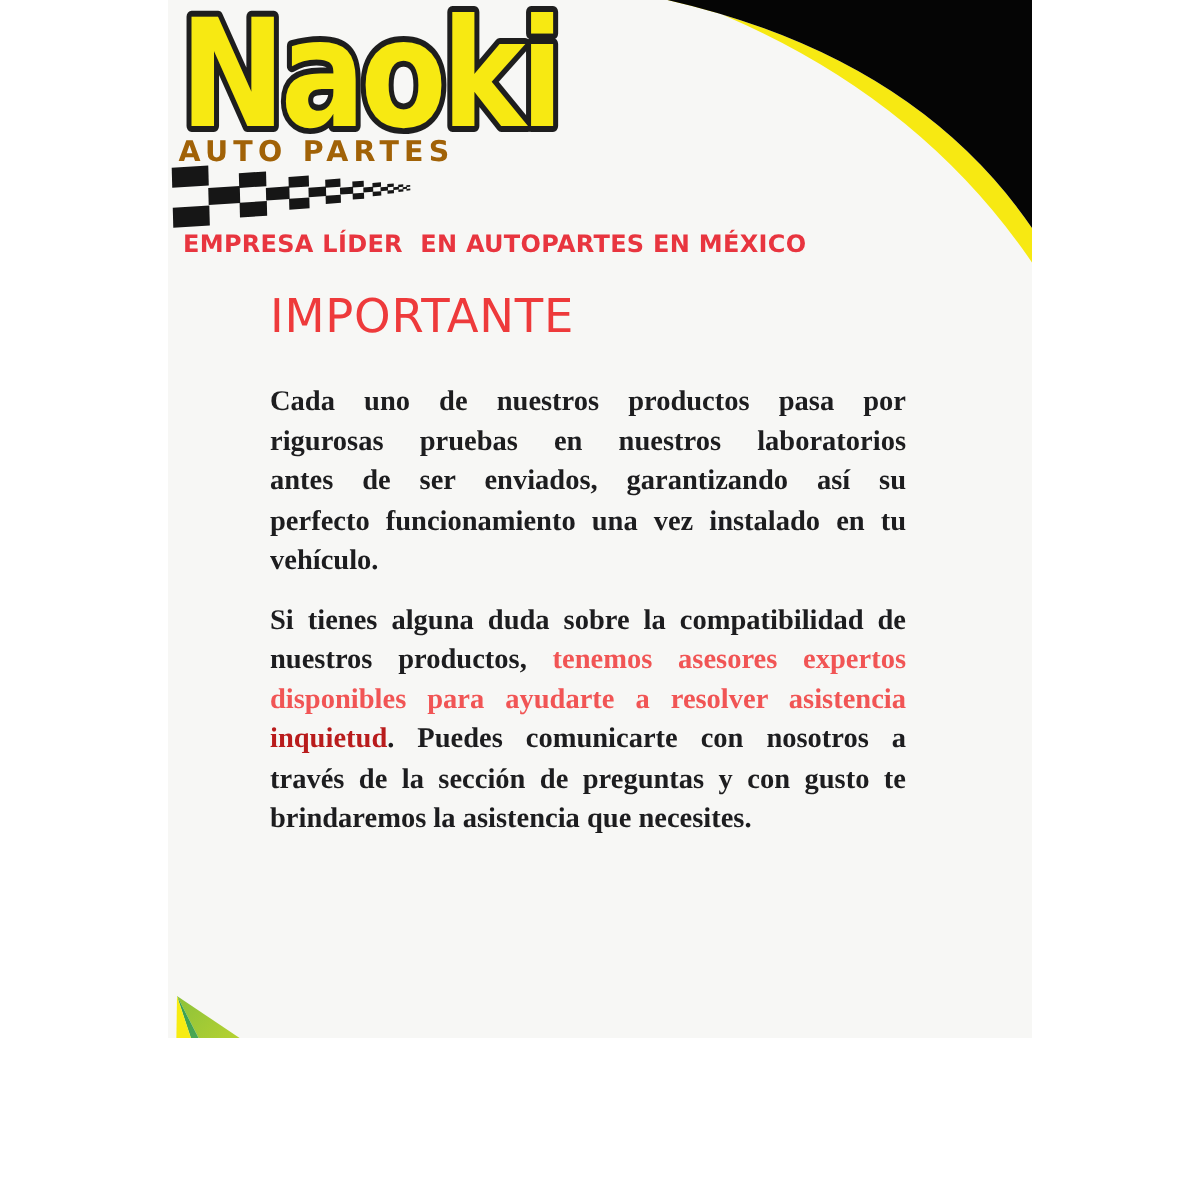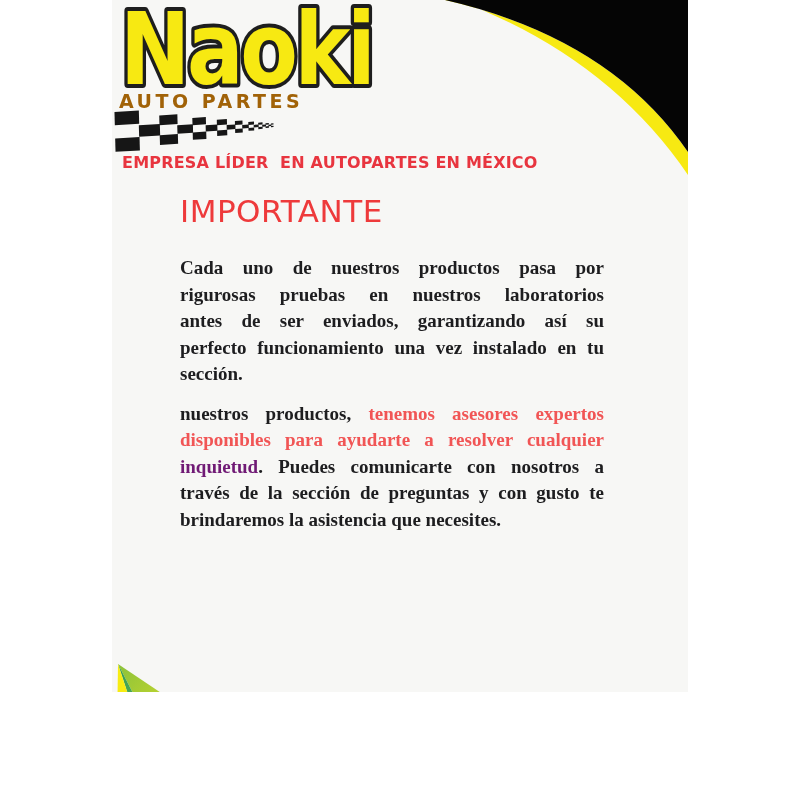--- a/index.html
+++ b/index.html
@@ -87,27 +87,28 @@
 
     <div class="heading" style="color:#ee3a3b">IMPORTANTE</div>
 
     <div class="text-col">
 
       <div class="para">
         <div class="jline">Cada uno de nuestros productos pasa por</div>
         <div class="jline">rigurosas pruebas en nuestros laboratorios</div>
         <div class="jline">antes de ser enviados, garantizando así su</div>
         <div class="jline">perfecto funcionamiento una vez instalado en tu</div>
-        <div class="jline jlast">sección.</div>
+        <div class="jline jlast">vehículo.</div>
       </div>
 
       <div class="para last-gap">
+        <div class="jline">Si tienes alguna duda sobre la compatibilidad de</div>
         <div class="jline"><span>nuestros productos, </span><span style="color:#f15555">tenemos asesores expertos</span></div>
-        <div class="jline" style="color:#f15555">disponibles para ayudarte a resolver cualquier</div>
-        <div class="jline"><span style="color:#701a75">inquietud</span><span>. Puedes comunicarte con nosotros a</span></div>
+        <div class="jline" style="color:#f15555">disponibles para ayudarte a resolver asistencia</div>
+        <div class="jline"><span style="color:#b91c1c">inquietud</span><span>. Puedes comunicarte con nosotros a</span></div>
         <div class="jline">través de la sección de preguntas y con gusto te</div>
         <div class="jline jlast">brindaremos la asistencia que necesites.</div>
       </div>
 
     </div>
 
     <svg id="bottom-decor" class="decor" width="576" height="150" viewBox="0 0 576 150" style="bottom:0;">
       <defs>
         <linearGradient id="gLime" x1="6" y1="14" x2="140" y2="140" gradientUnits="userSpaceOnUse">
           <stop offset="0" stop-color="#8cc23a"></stop>

